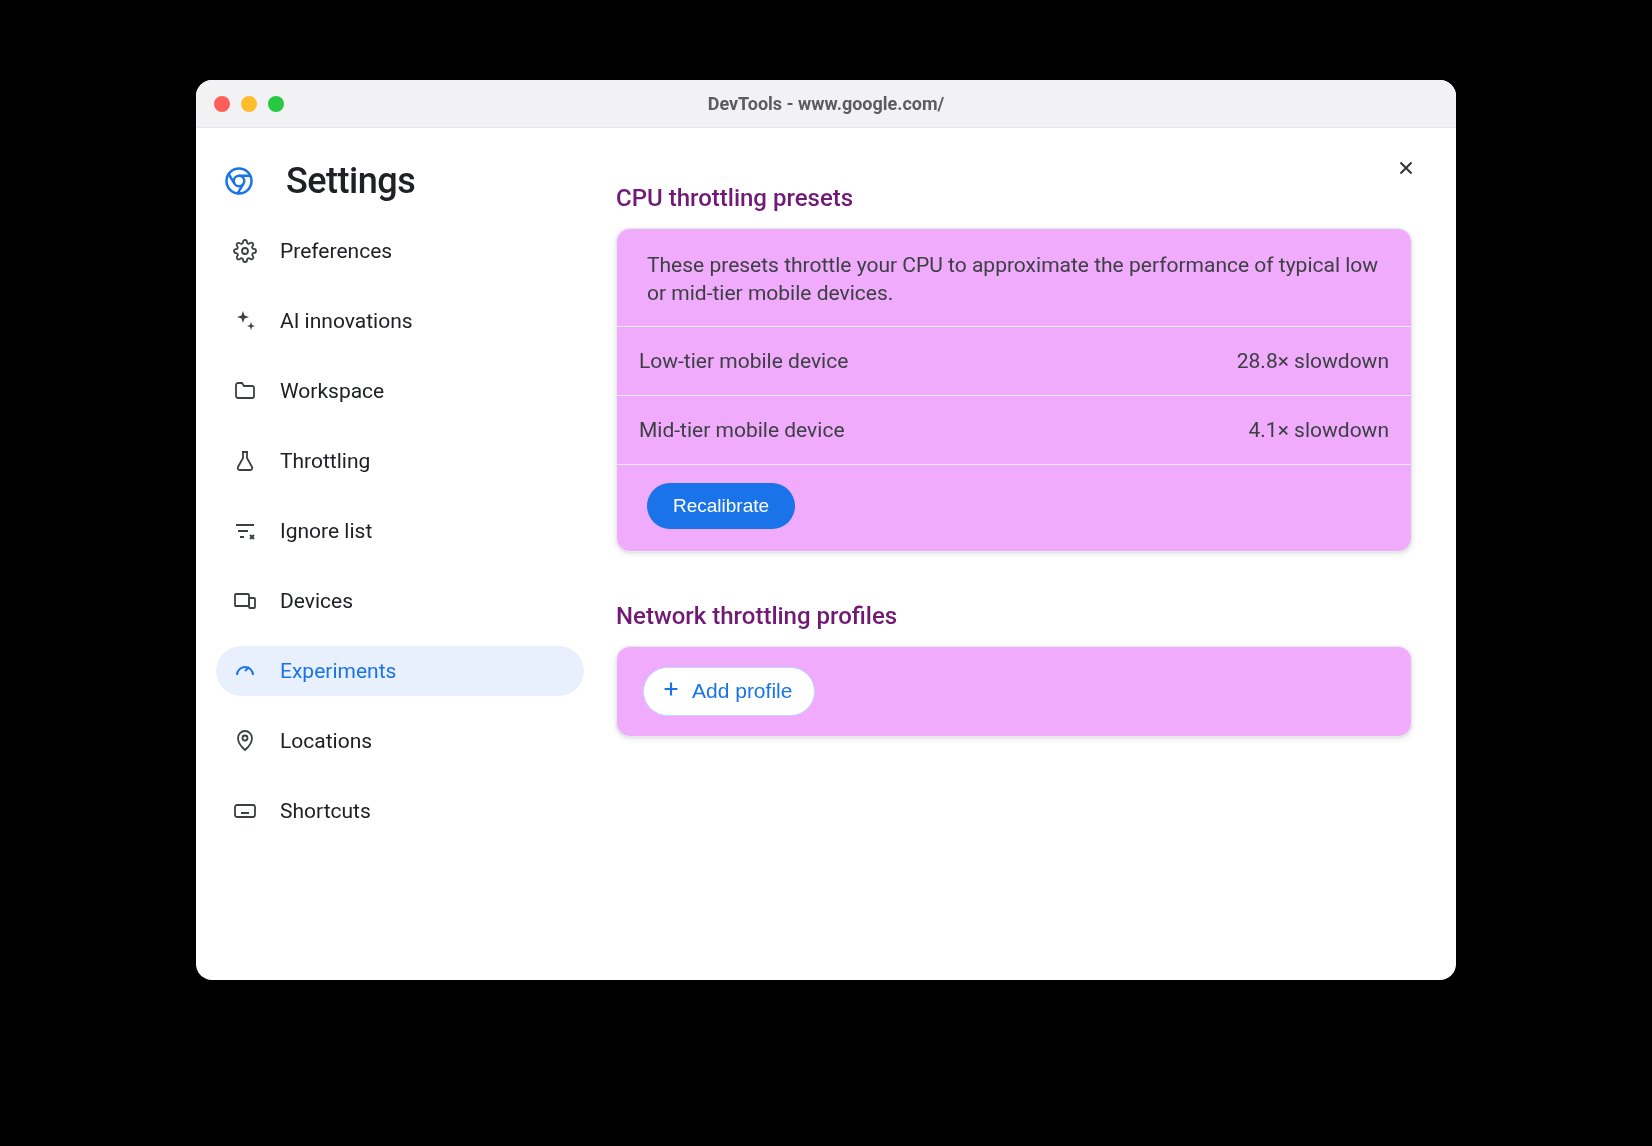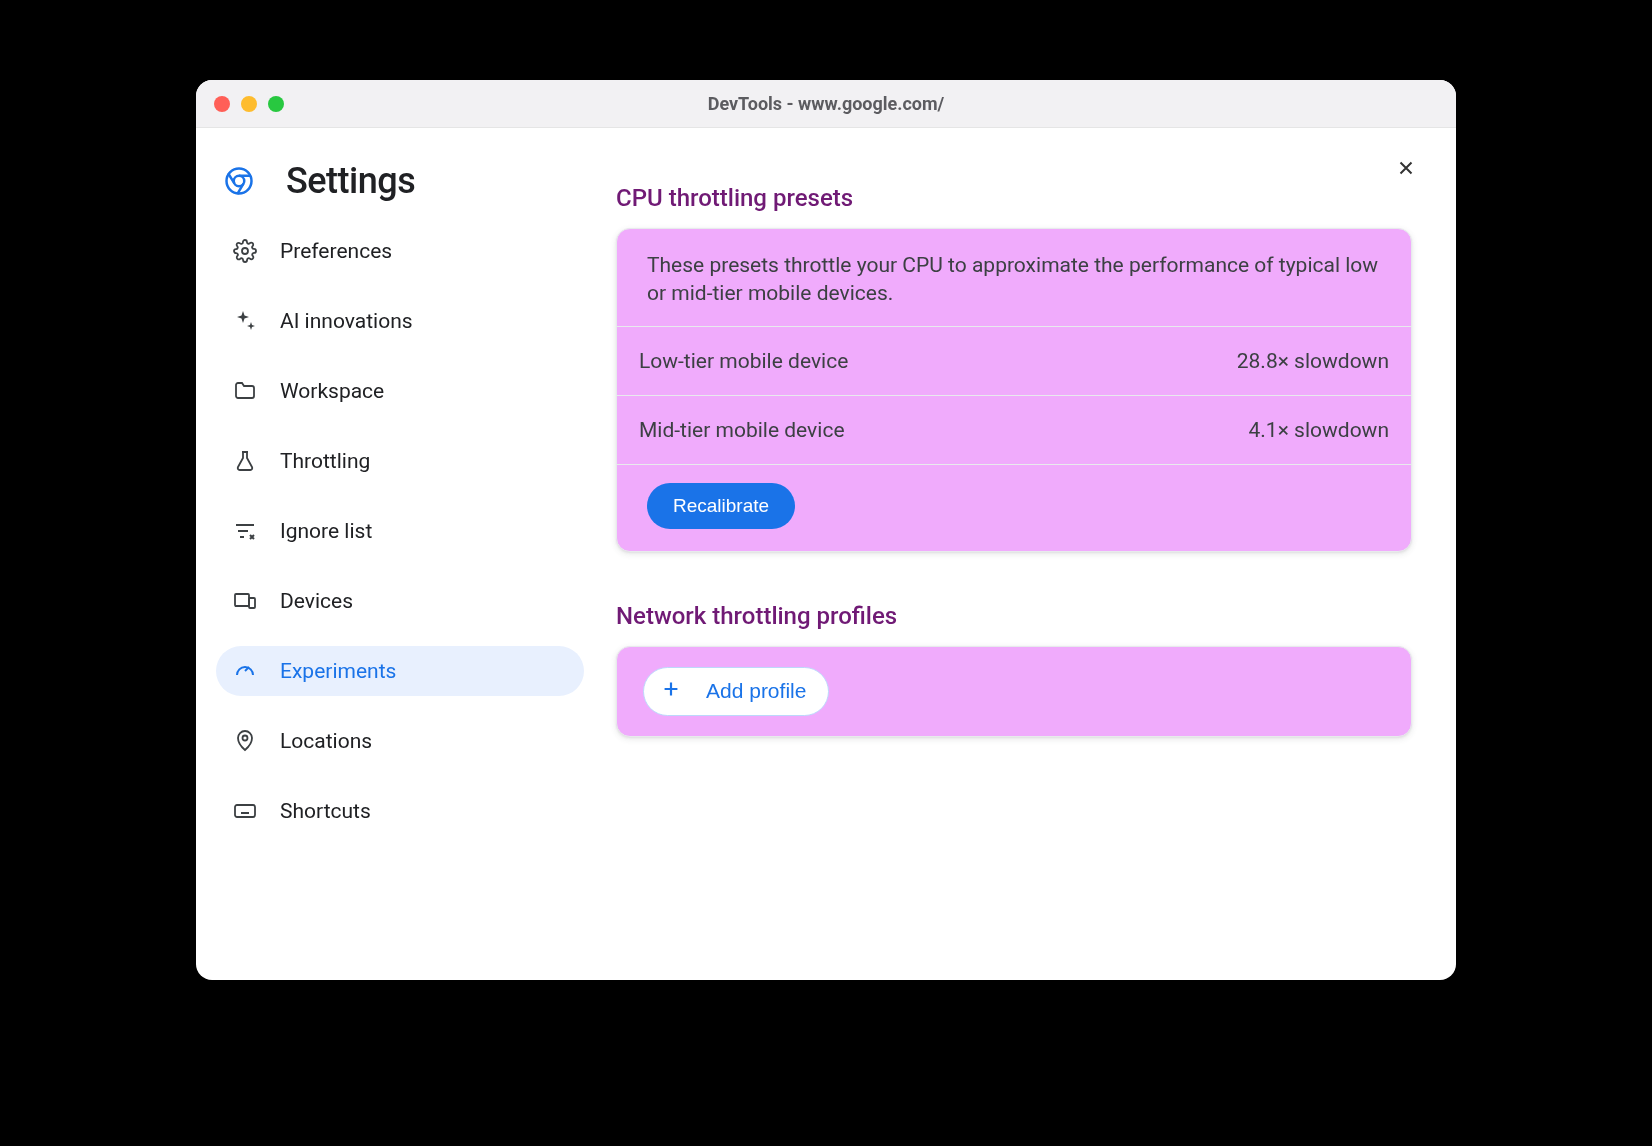--- a/index.html
+++ b/index.html
@@ -164,21 +164,21 @@
     }
     .outline-btn {
       background: #fff;
       border: 1px solid #bcd8fb;
       color: #1a73e8;
       border-radius: 26px;
       padding: 10px 22px 10px 16px;
       font-size: 21px;
       display: inline-flex;
       align-items: center;
-      gap: 24px;
+      gap: 10px;
       cursor: pointer;
     }
     .card.profiles {
       padding: 20px 26px;
     }
     .plus-icon { color: #1a73e8; }
   </style>
 </head>
 <body>
 

